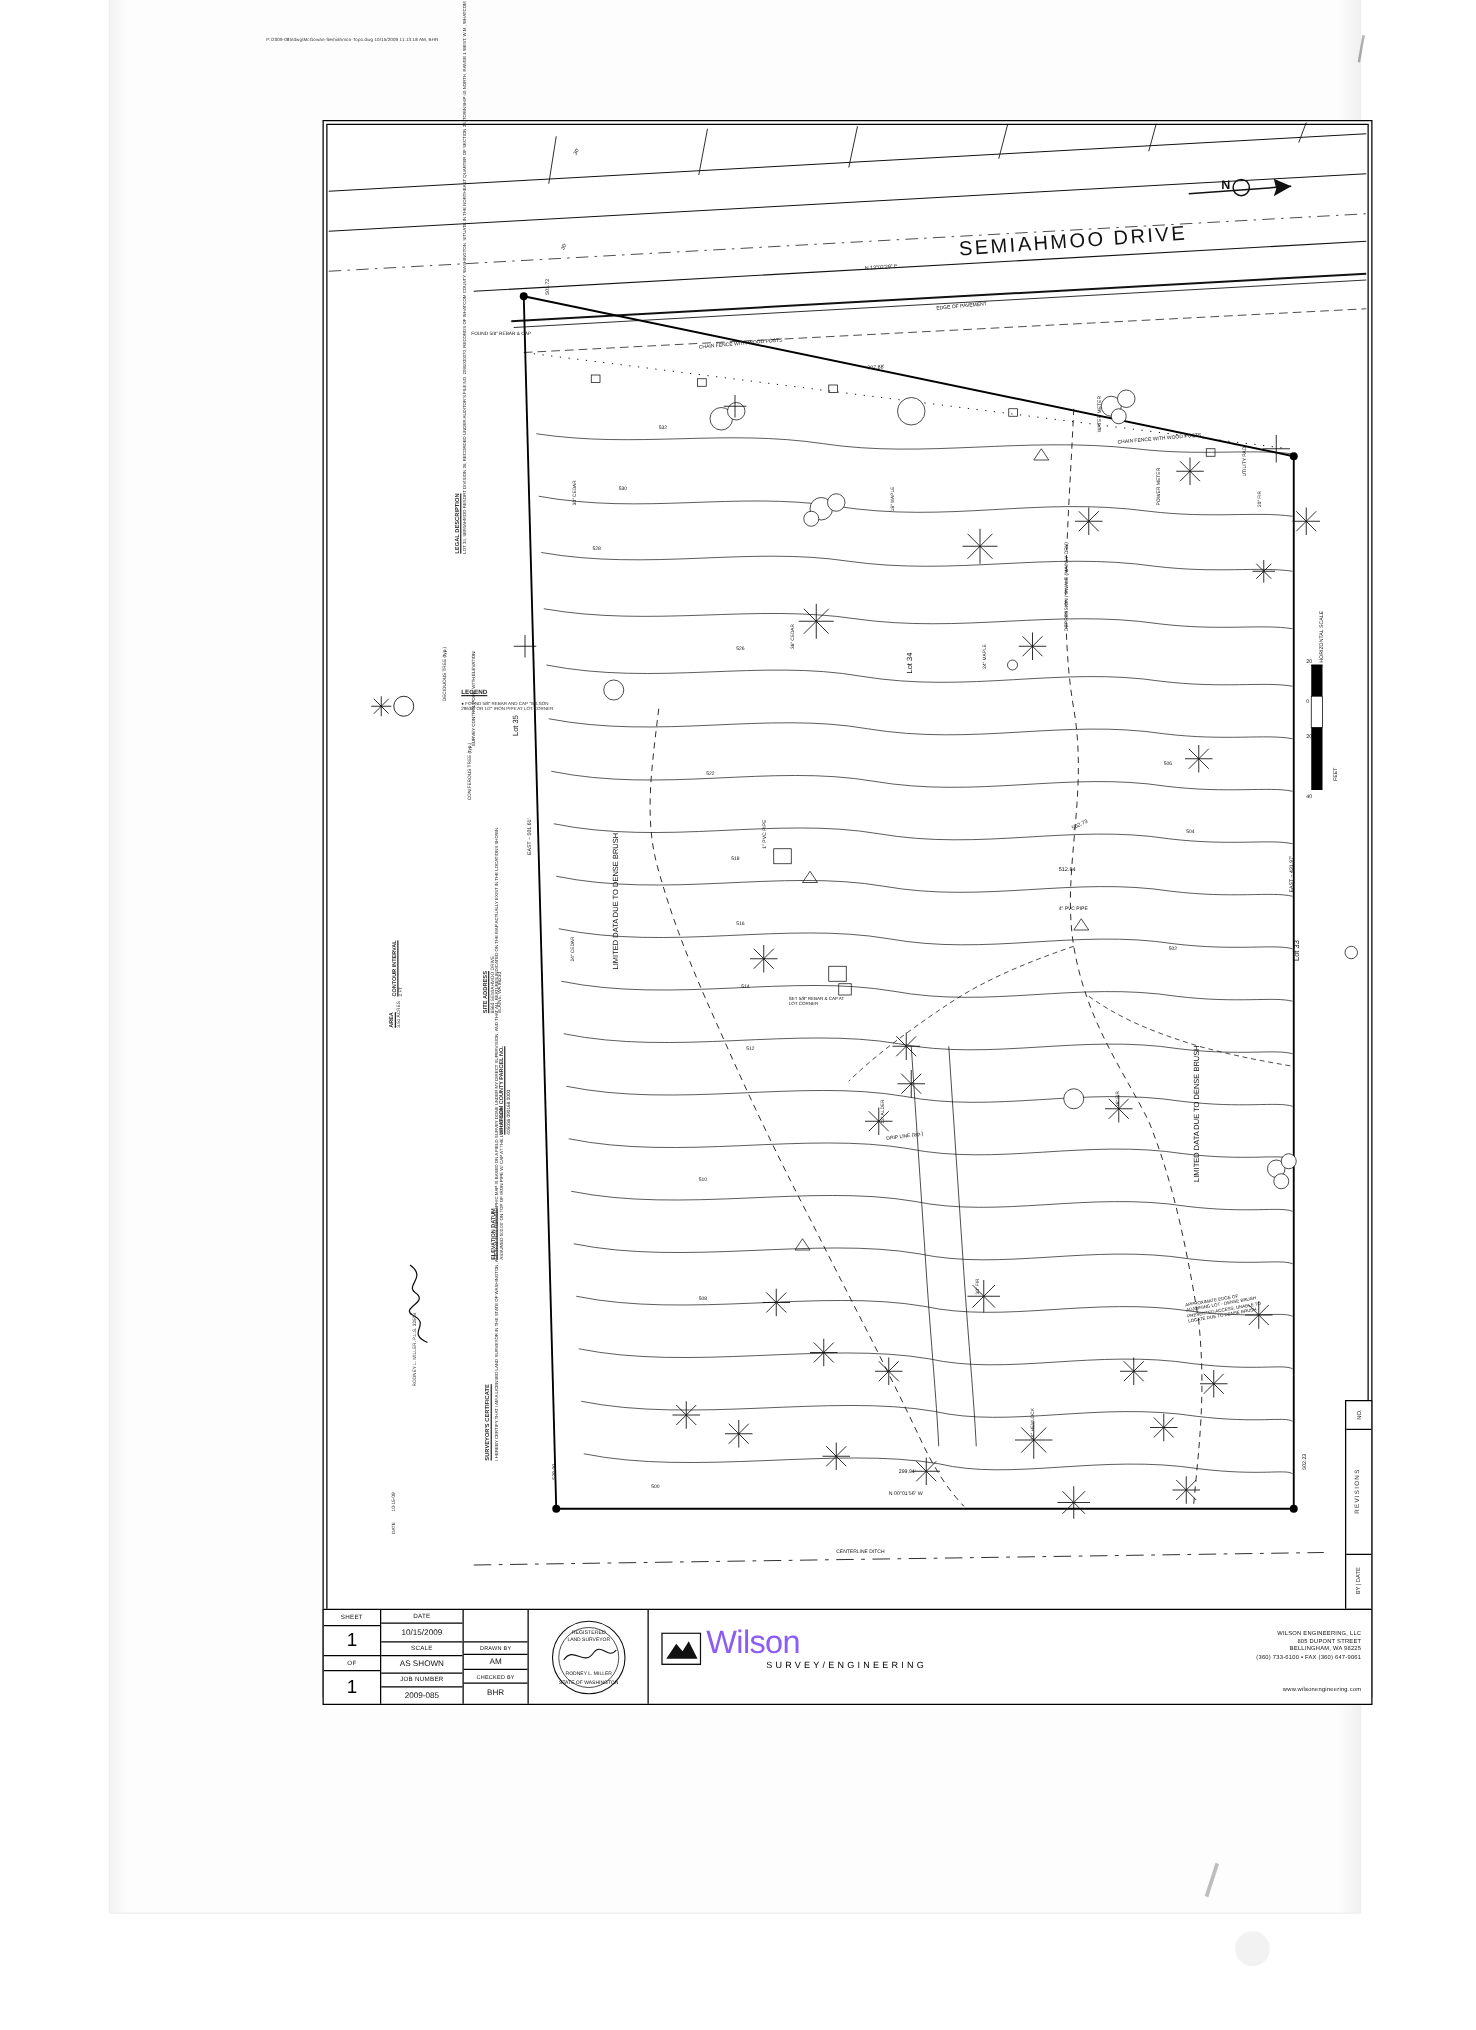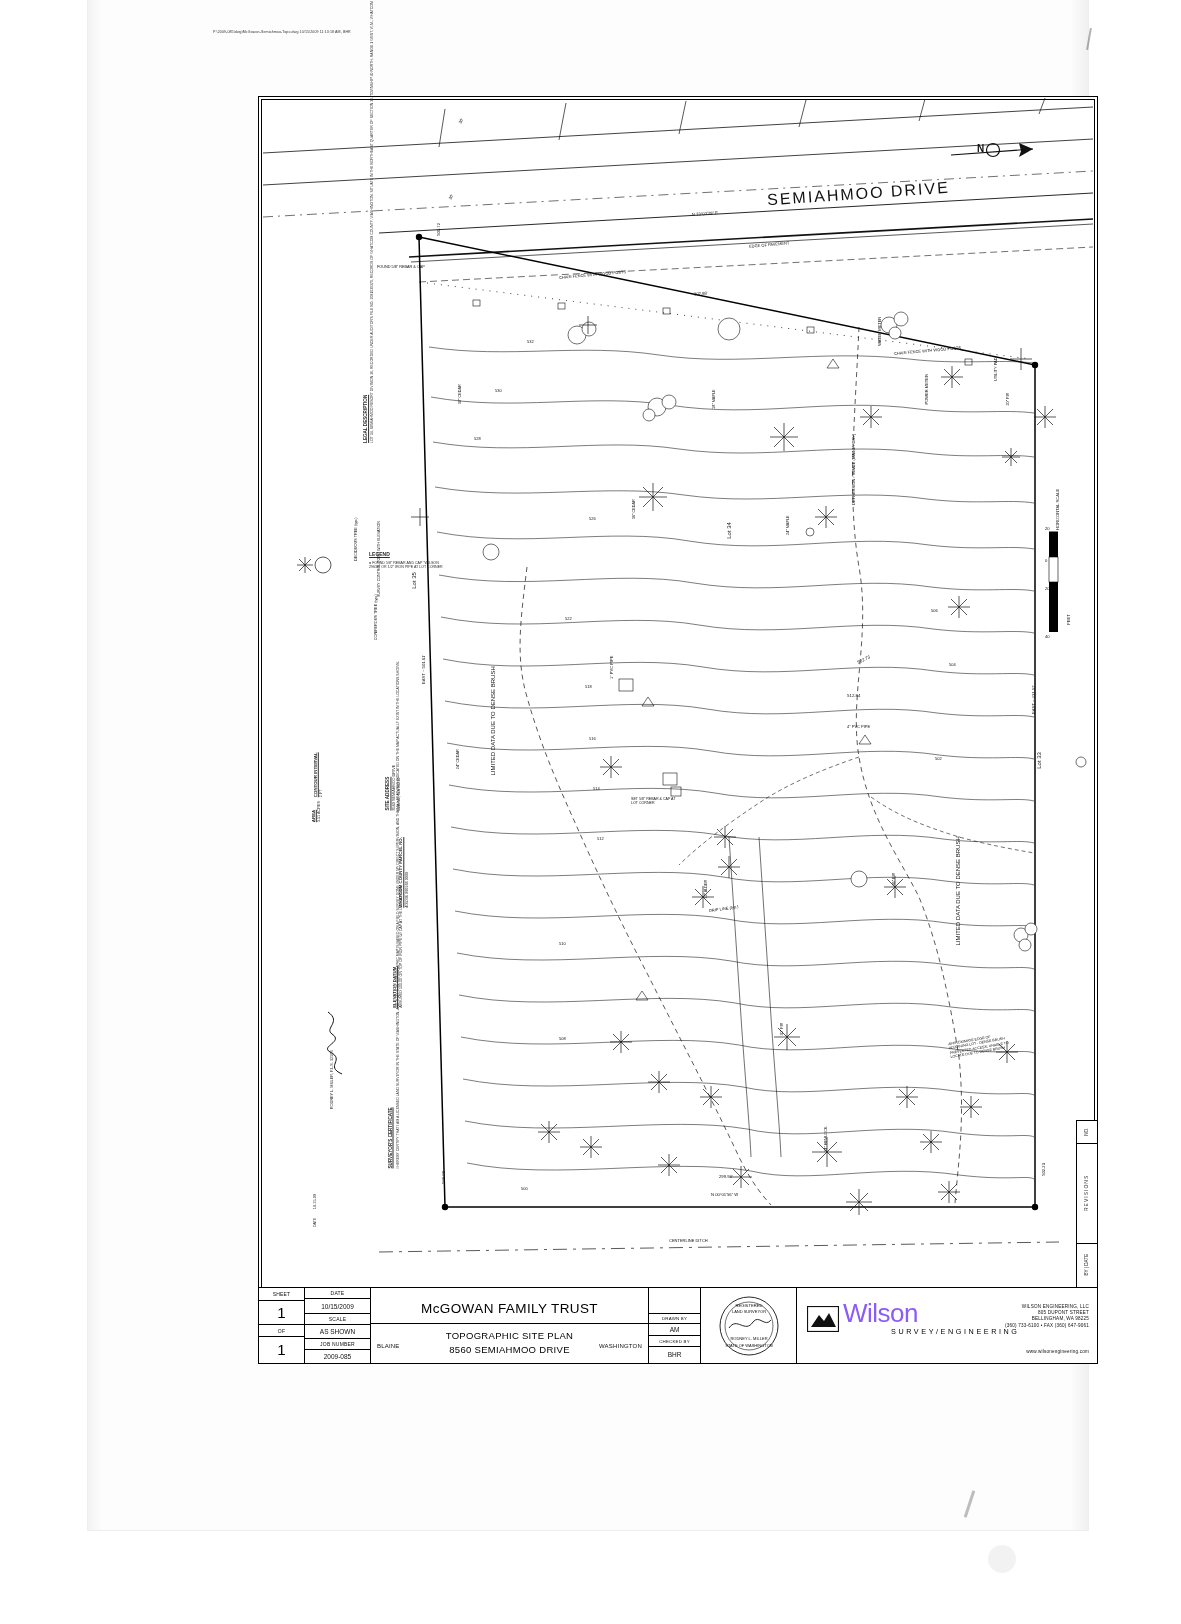--- a/index.html
+++ b/index.html
@@ -482,28 +482,20 @@
 
       <div class="tb-col" style="width:66px;display:flex;flex-direction:column;">
         <div class="tb-cell k" style="height:11px;">DATE</div>
         <div class="tb-cell v" style="height:15px;">10/15/2009</div>
         <div class="tb-cell k" style="height:11px;">SCALE</div>
         <div class="tb-cell v" style="height:14px;">AS SHOWN</div>
         <div class="tb-cell k" style="height:11px;">JOB NUMBER</div>
         <div class="tb-cell v" style="height:13px;">2009-085</div>
       </div>
 
-      <div class="tb-col" style="width:278px;position:relative;display:flex;flex-direction:column;justify-content:center;align-items:center;">
-        <div class="bigtitle" style="margin-top:4px;">McGOWAN FAMILY TRUST</div>
-        <div style="width:100%;height:1px;background:#000;margin:7px 0 6px 0;"></div>
-        <div class="subtitle">TOPOGRAPHIC SITE PLAN</div>
-        <div class="subtitle" style="margin-top:3px;">8560 SEMIAHMOO DRIVE</div>
-        <div class="k" style="position:absolute;left:6px;bottom:14px;font-size:6px;">BLAINE</div>
-        <div class="k" style="position:absolute;right:6px;bottom:14px;font-size:6px;">WASHINGTON</div>
-      </div>
 
       <div class="tb-col" style="width:52px;display:flex;flex-direction:column;">
         <div style="height:25px;"></div>
         <div class="tb-cell k" style="height:11px;border-top:1px solid #000;font-size:4.4px;">DRAWN BY</div>
         <div class="tb-cell v" style="height:12px;">AM</div>
         <div class="tb-cell k" style="height:11px;font-size:4.4px;">CHECKED BY</div>
         <div class="tb-cell v" style="height:14px;">BHR</div>
       </div>
 
       <div class="tb-col" style="width:96px;position:relative;display:flex;align-items:center;justify-content:center;">

